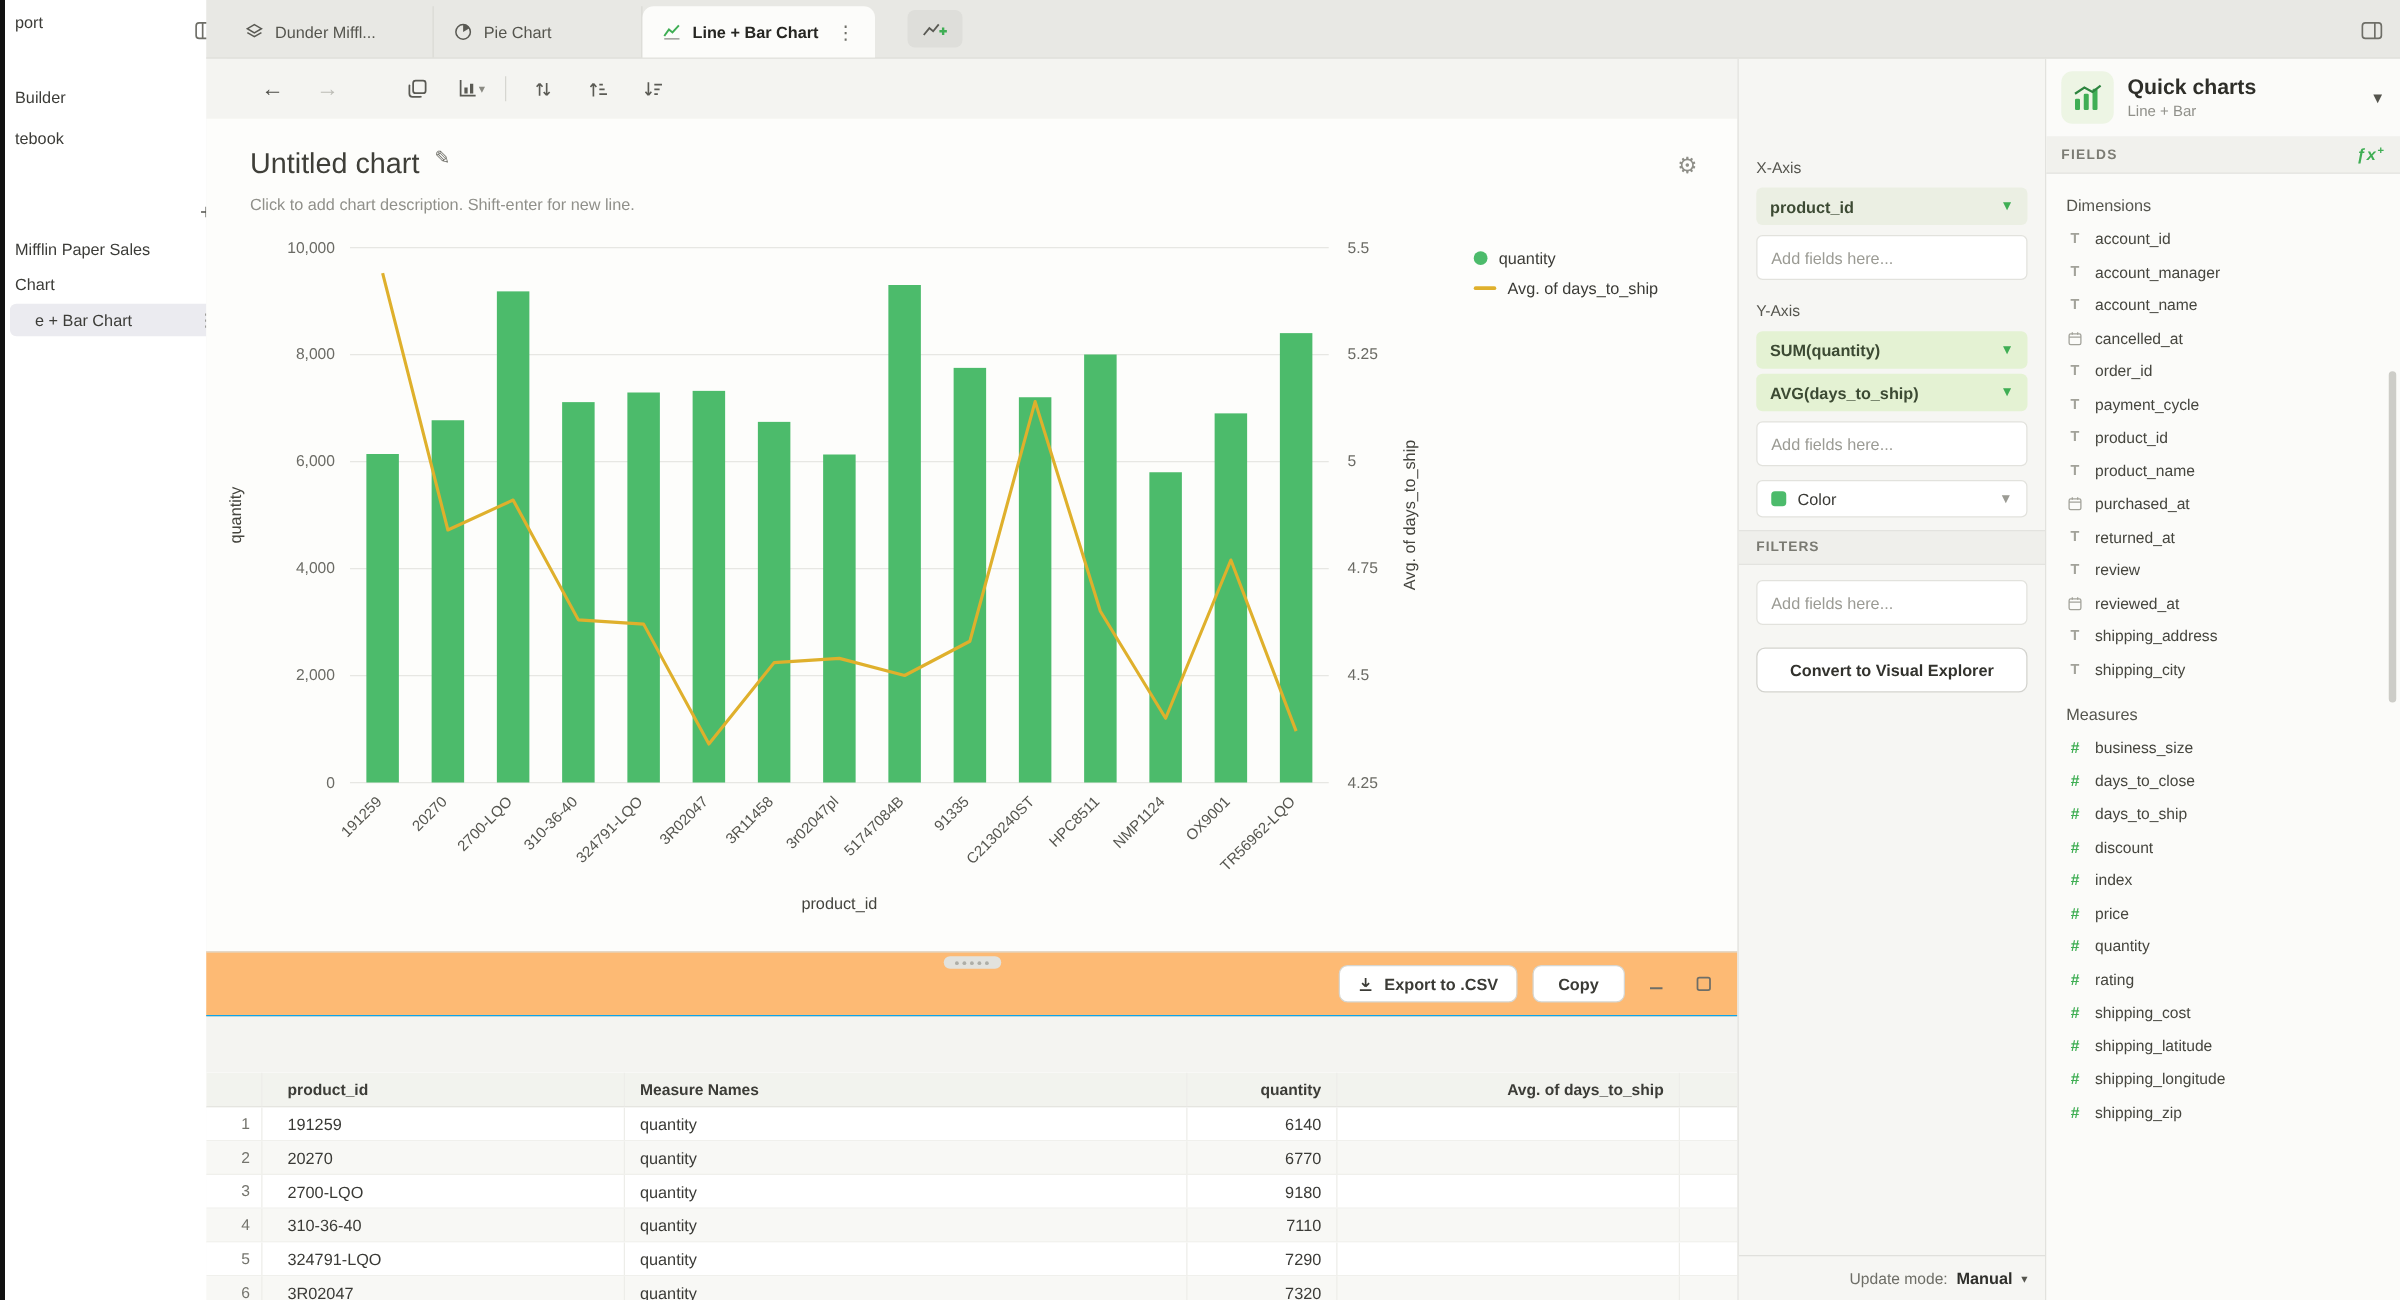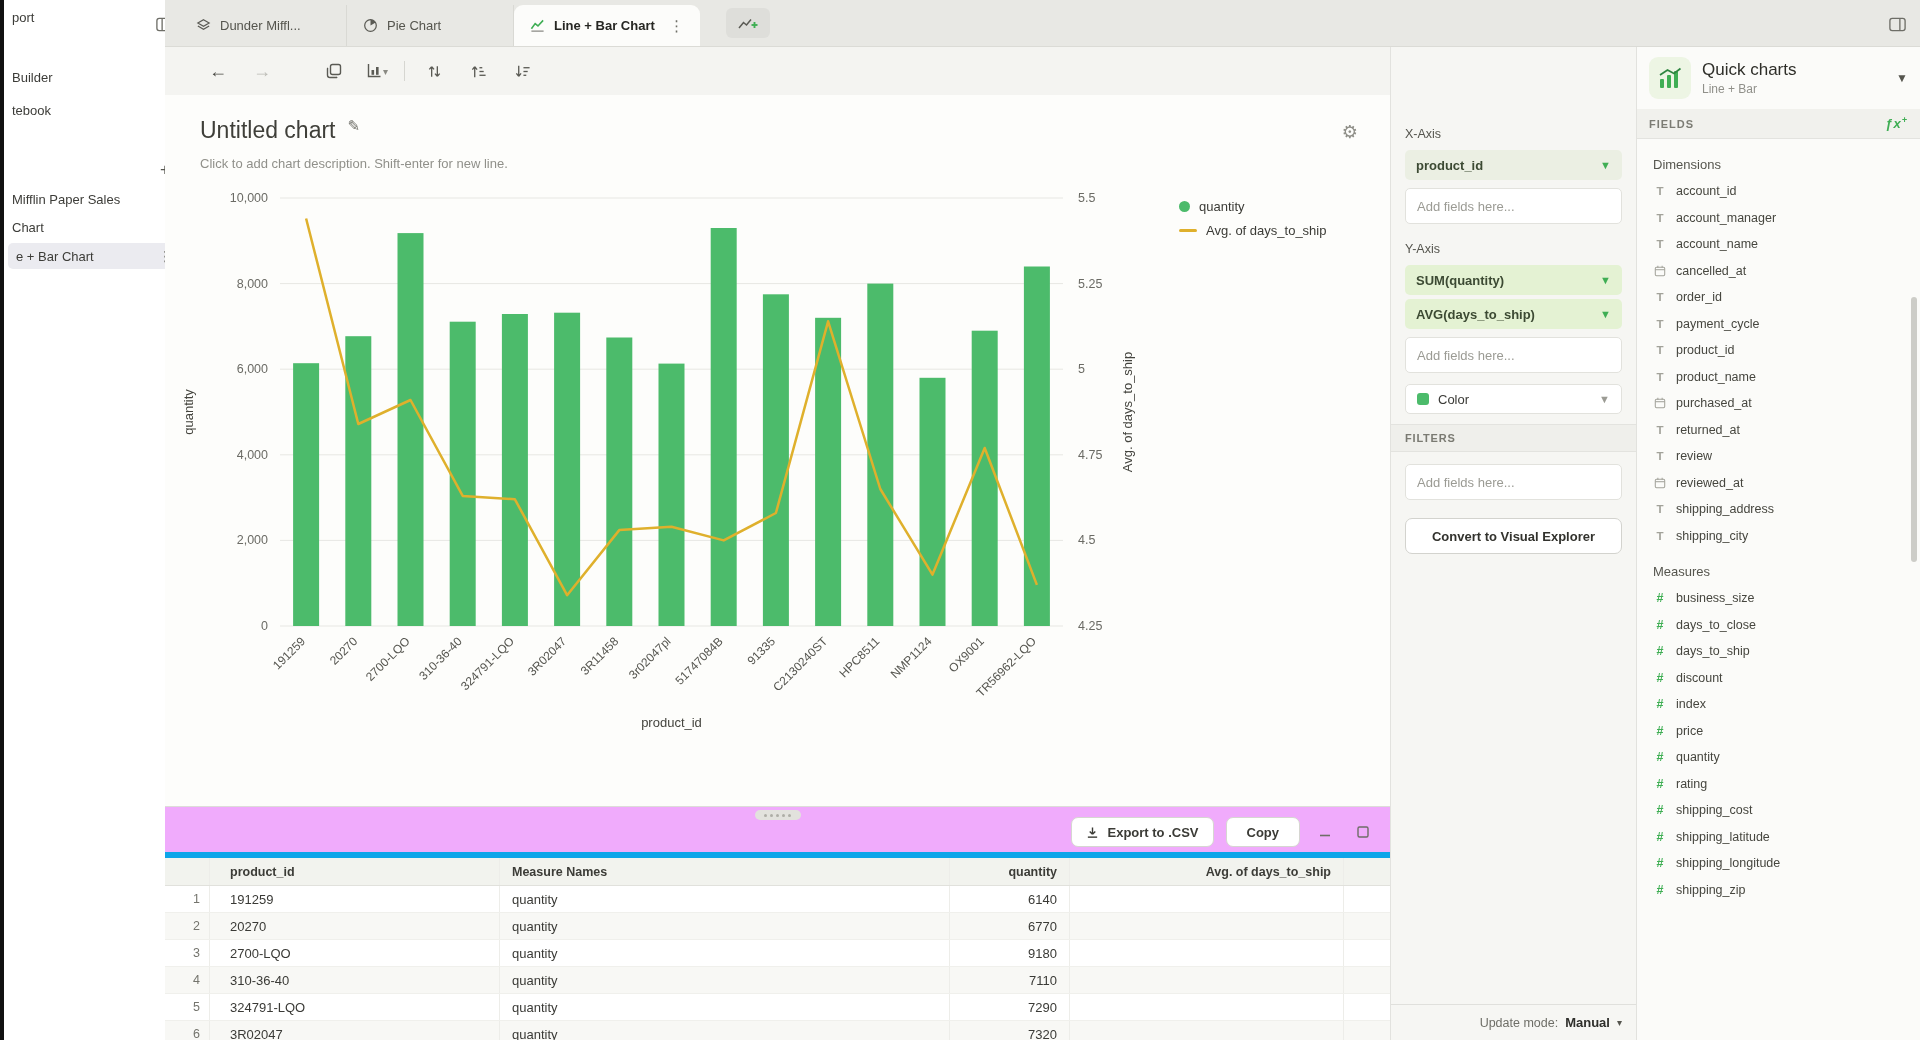--- a/index.html
+++ b/index.html
@@ -7,21 +7,21 @@
   body{font-family:"Liberation Sans",sans-serif;background:#2a2a2a;}
   .app{position:relative;width:1920px;height:1040px;background:#f4f4f1;overflow:hidden;color:#3a3a36;font-size:13px}
   svg{display:block}
 
   
   .edge-strip{position:absolute;left:0;top:0;width:4px;height:100%;background:#111}
 
   
   .sidebar{position:absolute;left:4px;top:0;width:179px;height:100%;background:#ffffff;border-right:1px solid #e3e3df}
   .sb-row{position:absolute;left:8px;right:6px;height:26px;display:flex;align-items:center;font-size:13px;color:#3c3c38;white-space:nowrap;overflow:hidden}
-  .sb-row.selected{background:#ebebf0;border-radius:5px;padding-left:8px;margin-left:-4px}
+  .sb-row.selected{background:#ebebf0;border-radius:5px;padding-left:20px;margin-left:-4px}
   .sb-spacer{flex:1}
   .sb-dots{color:#77776f;font-size:14px;padding:0 4px}
   .sb-plus{font-size:17px;color:#55554e;padding:0 6px}
   .panel-toggle{position:absolute;right:6px;top:12px;width:24px;height:24px;display:flex;align-items:center;justify-content:center;border-radius:5px}
 
   
   .topbar{position:absolute;left:165px;top:0;right:0;height:47px;background:#e8e8e4;border-bottom:1px solid #dbdbd6;display:flex;align-items:flex-end;padding-left:15px}
   .tab{height:41px;display:flex;align-items:center;gap:9px;padding:0 16px;width:167px;font-size:13px;color:#55554e;border-right:1px solid #d9d9d4;cursor:pointer;overflow:hidden;white-space:nowrap}
   .tab.active{background:#fcfcfa;border-radius:9px 9px 0 0;color:#262622;font-weight:bold;border-right:none;width:186px}
   .tab-dots{margin-left:auto;color:#6e6e67;font-weight:normal;font-size:15px}
@@ -42,21 +42,21 @@
   .card-title{font-size:23px;font-weight:normal;color:#3f3f39}
   .pencil{font-size:15px;color:#6e6e67}
   .card-desc{position:absolute;left:35px;top:61px;font-size:13px;color:#90908a}
   .gear{position:absolute;right:32px;top:26px;font-size:18px;color:#8f8f88}
   .legend{position:absolute;left:1014px;top:104px;display:flex;flex-direction:column;gap:9px}
   .legend-row{display:flex;align-items:center;gap:9px;font-size:13px;color:#3b3b36;white-space:nowrap}
   .legend-dot{width:11px;height:11px;border-radius:50%}
   .legend-line{width:18px;height:3px;border-radius:2px}
 
   
-  .strip{position:absolute;left:0;right:0;top:759px;height:52px;background:#f0abfc;border-top:1px solid #ddddd8;border-bottom:6px solid #0ea5e9}
+  .strip{position:absolute;left:0;right:0;top:714px;height:52px;background:#fdba74;border-top:1px solid #ddddd8;border-bottom:1px solid #0ea5e9}
   .handle{position:absolute;left:50%;top:3px;transform:translateX(-50%);width:46px;height:10px;border-radius:5px;background:#e2e2dd;display:flex;align-items:center;justify-content:center;gap:3px}
   .handle i{width:3px;height:3px;border-radius:50%;background:#aeaea7}
   .strip-buttons{position:absolute;right:14px;top:10px;display:flex;align-items:center;gap:12px}
   .btn{height:30px;background:#fff;border:1px solid #d6d6d1;border-radius:7px;display:flex;align-items:center;gap:8px;padding:0 14px;font-size:13px;font-weight:bold;color:#3b3b36;cursor:pointer}
   .mini-btn{width:26px;height:24px;display:flex;align-items:center;justify-content:center;cursor:pointer}
 
   
   .rtable{position:absolute;left:0;right:0;top:811px;bottom:0;background:#fff;overflow:hidden}
   .trow,.thead{display:flex;align-items:center}
   .thead{height:28px;background:#f2f3ee;border-bottom:1px solid #e1e1dc;font-weight:bold;color:#3c3c37;font-size:12.5px}
@@ -86,21 +86,21 @@
   .convert-btn{height:36px;background:#fff;border:1px solid #d3d3ce;border-radius:7px;display:flex;align-items:center;justify-content:center;font-size:13px;font-weight:bold;color:#32322d;cursor:pointer}
   .update-bar{position:absolute;left:0;right:0;bottom:0;height:36px;border-top:1px solid #e0e0dc;display:flex;align-items:center;justify-content:flex-end;gap:7px;padding-right:14px;background:#f6f6f3}
   .update-label{font-size:12.5px;color:#6e6e67}
   .update-value{font-size:13px;font-weight:bold;color:#2f2f2b}
   .update-chev{font-size:10px;color:#55554e}
 
   
   .fields{position:absolute;left:1636px;top:47px;right:0;bottom:0;background:#fbfbf9;border-left:1px solid #e2e2de}
   .qc-header{display:flex;align-items:center;gap:11px;padding:10px 12px 10px 12px;height:62px}
   .qc-logo{width:42px;height:42px;border-radius:9px;background:#edf5e4;display:flex;align-items:center;justify-content:center}
-  .qc-title{font-size:17px;font-weight:normal;color:#2e2e29;line-height:1.15}
+  .qc-title{font-size:17px;font-weight:bold;color:#2e2e29;line-height:1.15}
   .qc-sub{font-size:12px;color:#90908a;margin-top:2px}
   .qc-chev{margin-left:auto;color:#55554e;font-size:12px}
   .qc-tabs{display:flex;height:38px;border-bottom:1px solid #e3e3df}
   .qc-tab{flex:1;display:flex;align-items:center;justify-content:center;font-size:13.5px;color:#8a8a84;cursor:pointer}
   .qc-tab.active{color:#2b2b27;font-weight:bold;box-shadow:inset 0 -3px 0 #3fae54}
   .fields-header{height:30px;background:#f1f1ed;border-bottom:1px solid #e3e3df;display:flex;align-items:center;padding:0 12px;font-size:11px;font-weight:bold;letter-spacing:1px;color:#7c7c74}
   .fx{margin-left:auto;color:#3fae54;font-size:13px;font-weight:bold;font-style:italic}
   .fx sup{font-size:9px}
   .fields-list{padding:8px 12px 0 16px}
   .group-label{font-size:13px;color:#55554e;margin:10px 0 6px 0}

